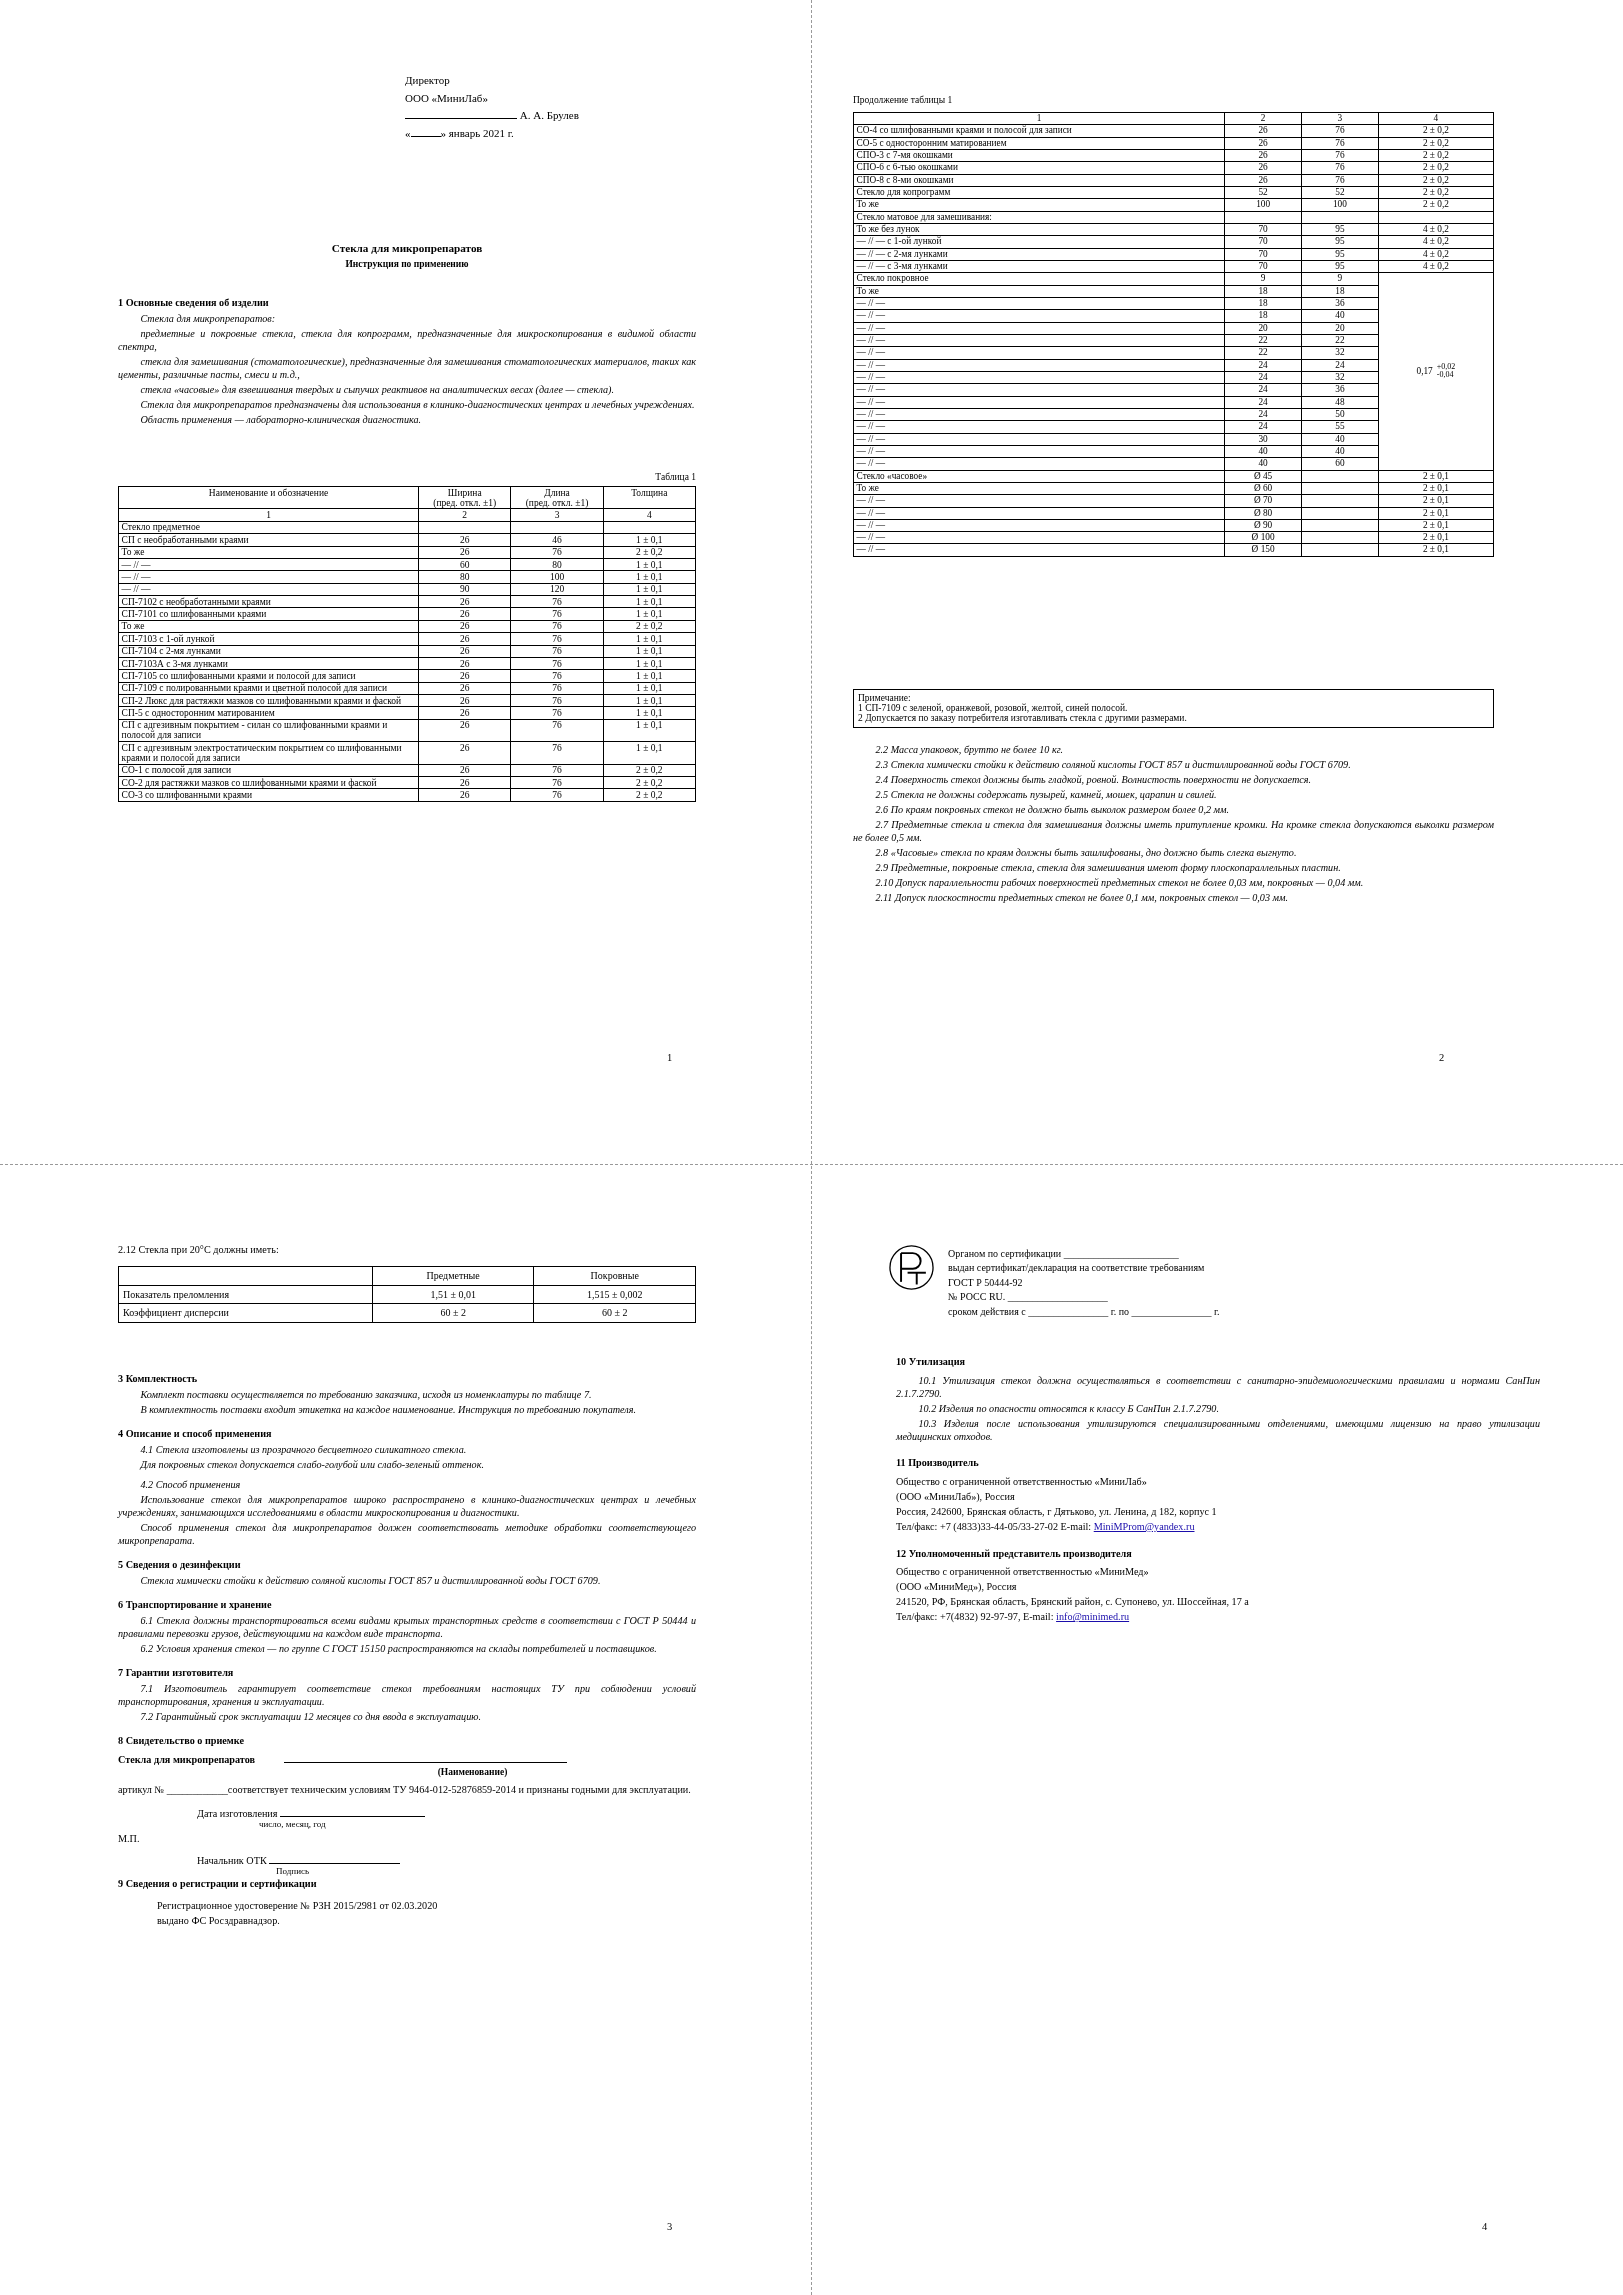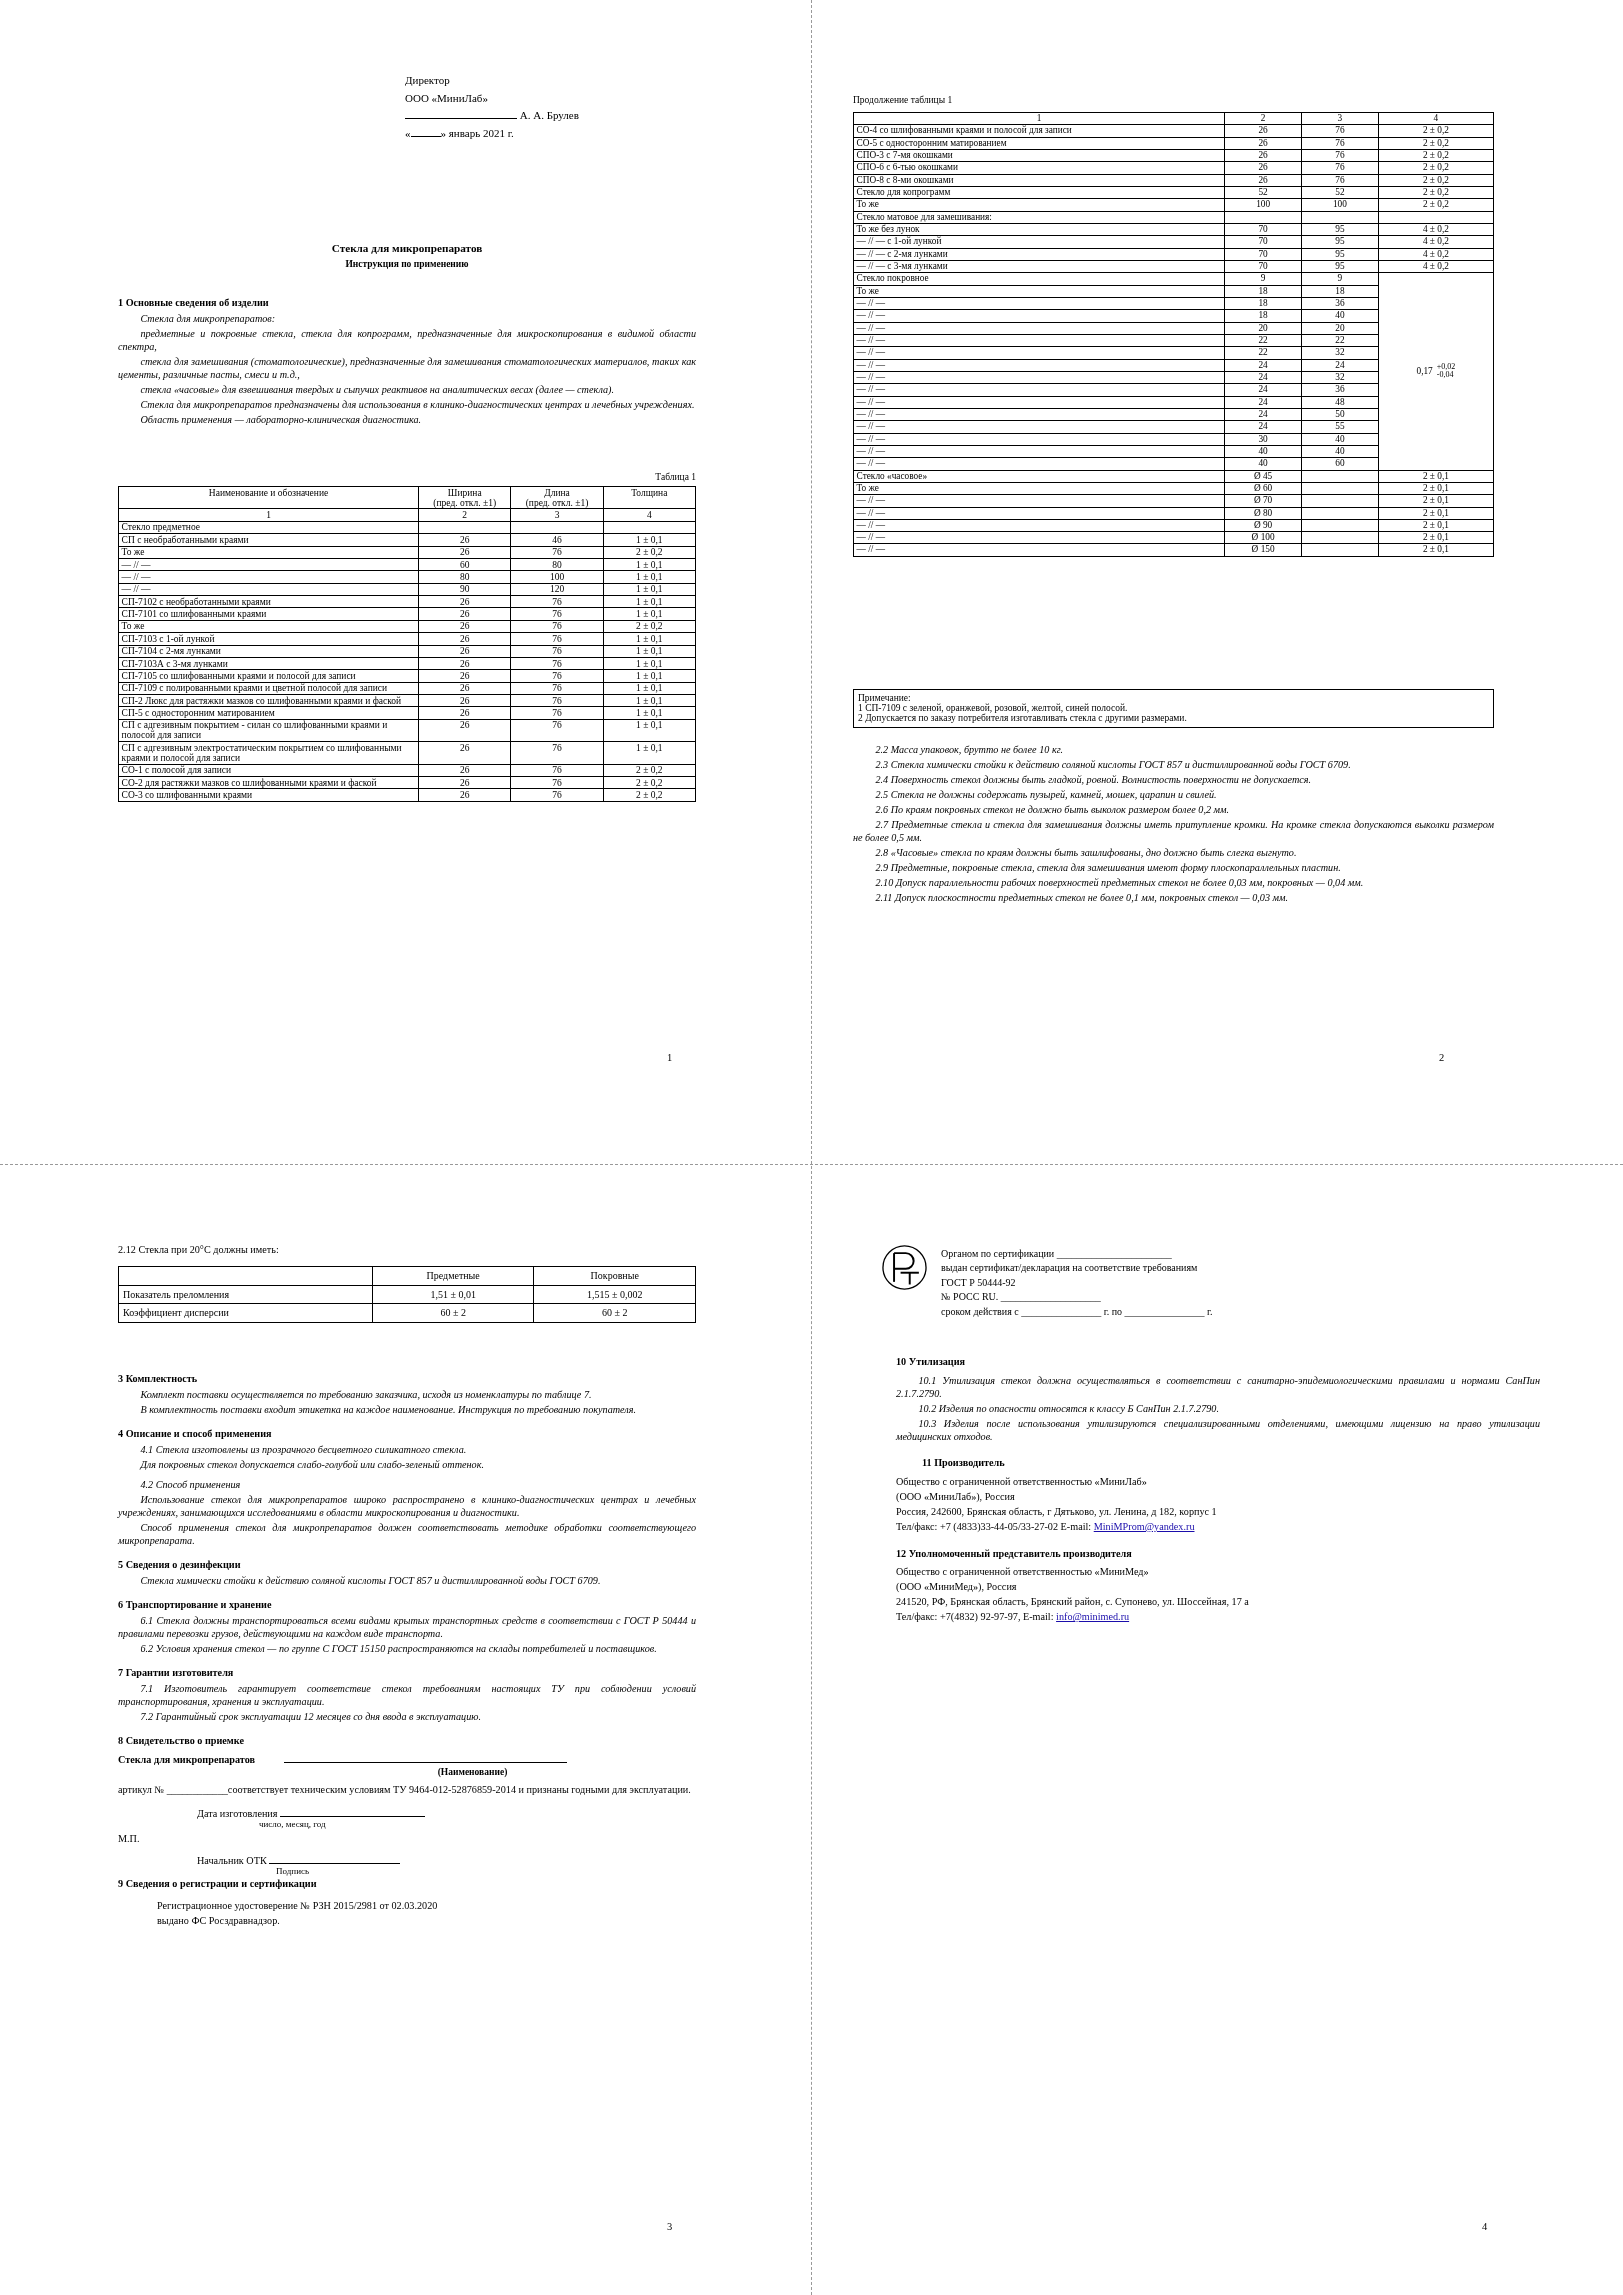--- a/index.html
+++ b/index.html
@@ -576,21 +576,21 @@
       <p>Регистрационное удостоверение № РЗН 2015/2981 от 02.03.2020</p>
       <p>выдано ФС Росздравнадзор.</p>
     </div>
   </div>
 
   <div class="pgnum" style="left:667px; top:1057px;">3</div>
 </div>
 
 <div class="page p4">
 
-  <div class="content" style="left:70px; top:80px; width:644px; display:flex; gap:13px;">
+  <div class="content" style="left:77px; top:80px; width:644px; display:flex; gap:13px;">
     <div style="flex:0 0 auto;">
       <svg width="47" height="47" viewBox="0 0 72 72">
         <circle cx="36" cy="36" r="33" fill="none" stroke="#000" stroke-width="2"></circle>
         <path d="M20 14 L20 58" stroke="#000" stroke-width="3" fill="none"></path>
         <path d="M20 14 L38 14 A12 12 0 0 1 38 38 L20 38" stroke="#000" stroke-width="3" fill="none"></path>
         <path d="M30 44 L58 44" stroke="#000" stroke-width="3" fill="none"></path>
         <path d="M44 44 L44 62" stroke="#000" stroke-width="3" fill="none"></path>
       </svg>
     </div>
     <div style="font-size:10px; line-height:1.45; padding-top:2.6px;">
@@ -603,21 +603,21 @@
   </div>
 
   <div class="content" style="left:85px; top:192px; width:644px;">
     <div class="h-sec">10 Утилизация</div>
     <div class="t" style="margin-top:6.6px;">
       <p class="ind">10.1 Утилизация стекол должна осуществляться в соответствии с санитарно-эпидемиологическими правилами и нормами СанПин 2.1.7.2790.</p>
       <p class="ind">10.2 Изделия по опасности относятся к классу Б СанПин 2.1.7.2790.</p>
       <p class="ind">10.3 Изделия после использования утилизируются специализированными отделениями, имеющими лицензию на право утилизации медицинских отходов.</p>
     </div>
 
-    <div class="h-sec" style="margin-top:14.5px;margin-left:26px;">11 Производитель</div>
+    <div class="h-sec" style="margin-top:14.5px;">11 Производитель</div>
     <div class="t" style="margin-top:6.6px;">
       <p>Общество с ограниченной ответственностью «МиниЛаб»</p>
       <p>(ООО «МиниЛаб»), Россия</p>
       <p>Россия, 242600, Брянская область, г Дятьково, ул. Ленина, д 182, корпус 1</p>
       <p><span>Тел/факс: +7 (4833)33-44-05/33-27-02 E-mail: </span><span class="lnk">MiniMProm@yandex.ru</span></p>
     </div>
 
     <div class="h-sec" style="margin-top:14.5px;">12 Уполномоченный представитель производителя</div>
     <div class="t" style="margin-top:6.6px;">
       <p>Общество с ограниченной ответственностью «МиниМед»</p>

